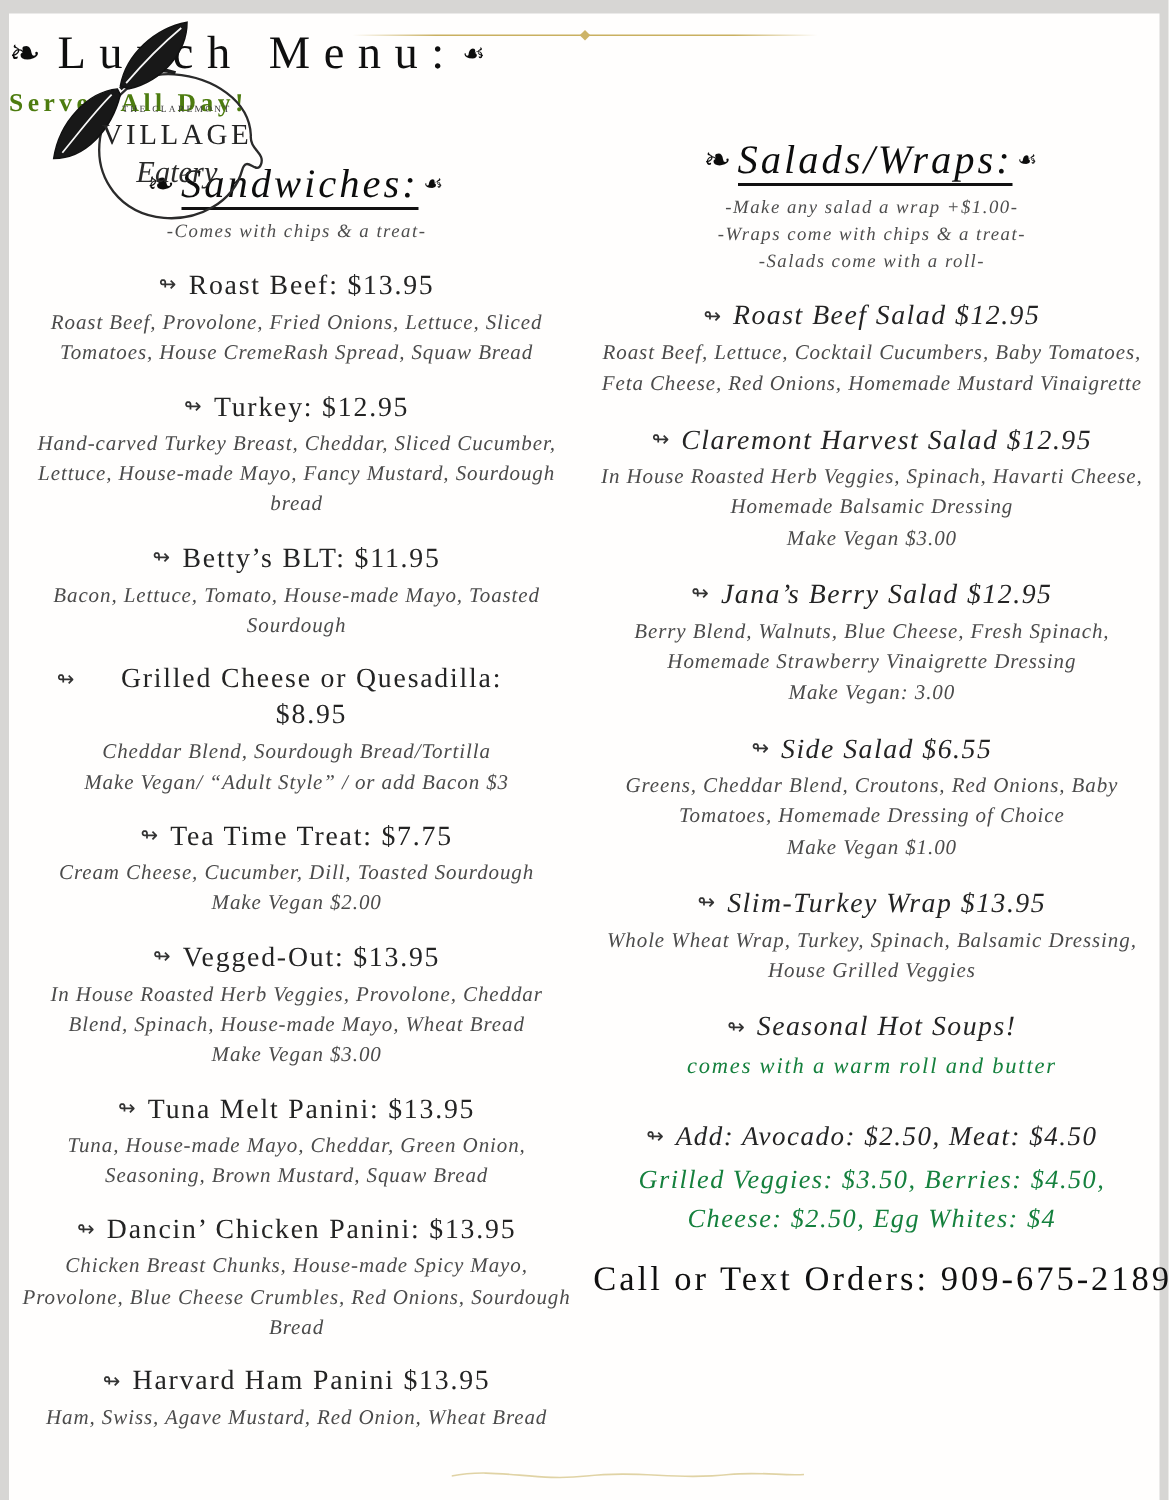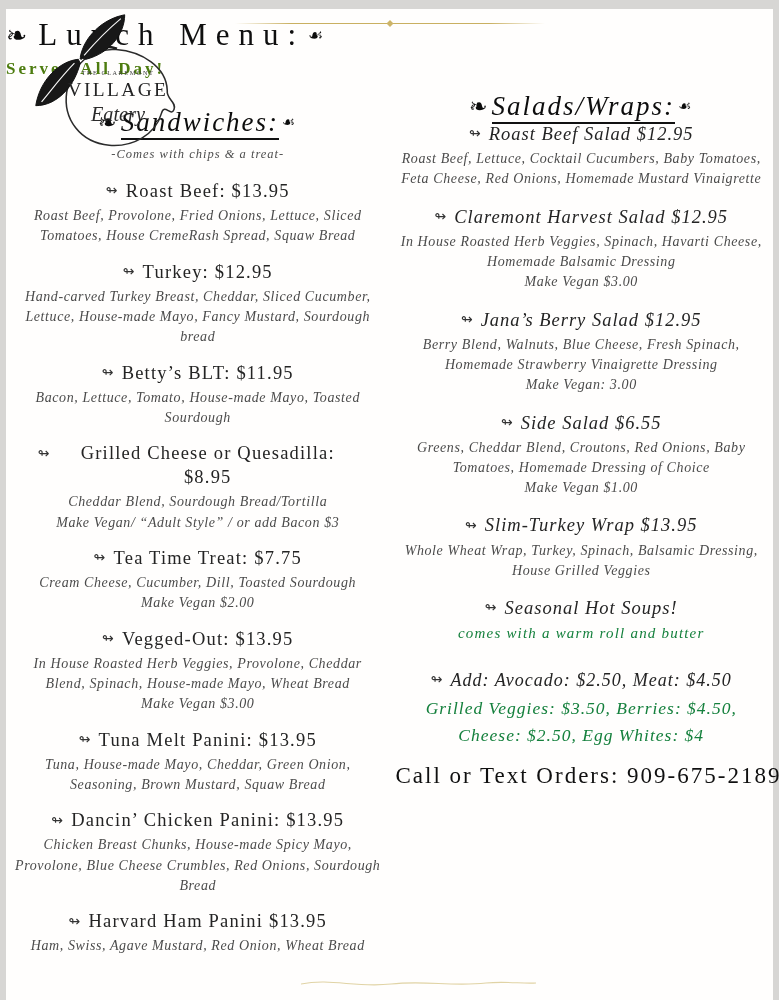--- a/index.html
+++ b/index.html
@@ -191,20 +191,25 @@
       </div>
 
       <div class="item">
         <div class="item-title"></div>
 
       </div>
     </div>
 
     <div class="col col-right">
       <div class="section-heading"><span class="orn orn-l">❧</span><span class="heading-text">Salads/Wraps:</span><span class="orn orn-r">☙</span></div>
+      <div class="section-notes">
+        <div class="note">-Make any salad a wrap +$1.00-</div>
+        <div class="note">-Wraps come with chips &amp; a treat-</div>
+        <div class="note">-Salads come with a roll-</div>
+      </div>
 
       <div class="item">
         <div class="item-title"><span class="marker">↬</span><span class="title-text">Roast Beef Salad  $12.95</span></div>
         <div class="item-desc">
           <div class="desc-line">Roast Beef, Lettuce, Cocktail Cucumbers, Baby Tomatoes, Feta Cheese, Red Onions, Homemade Mustard Vinaigrette</div>
         </div>
       </div>
 
 
       <div class="item">

